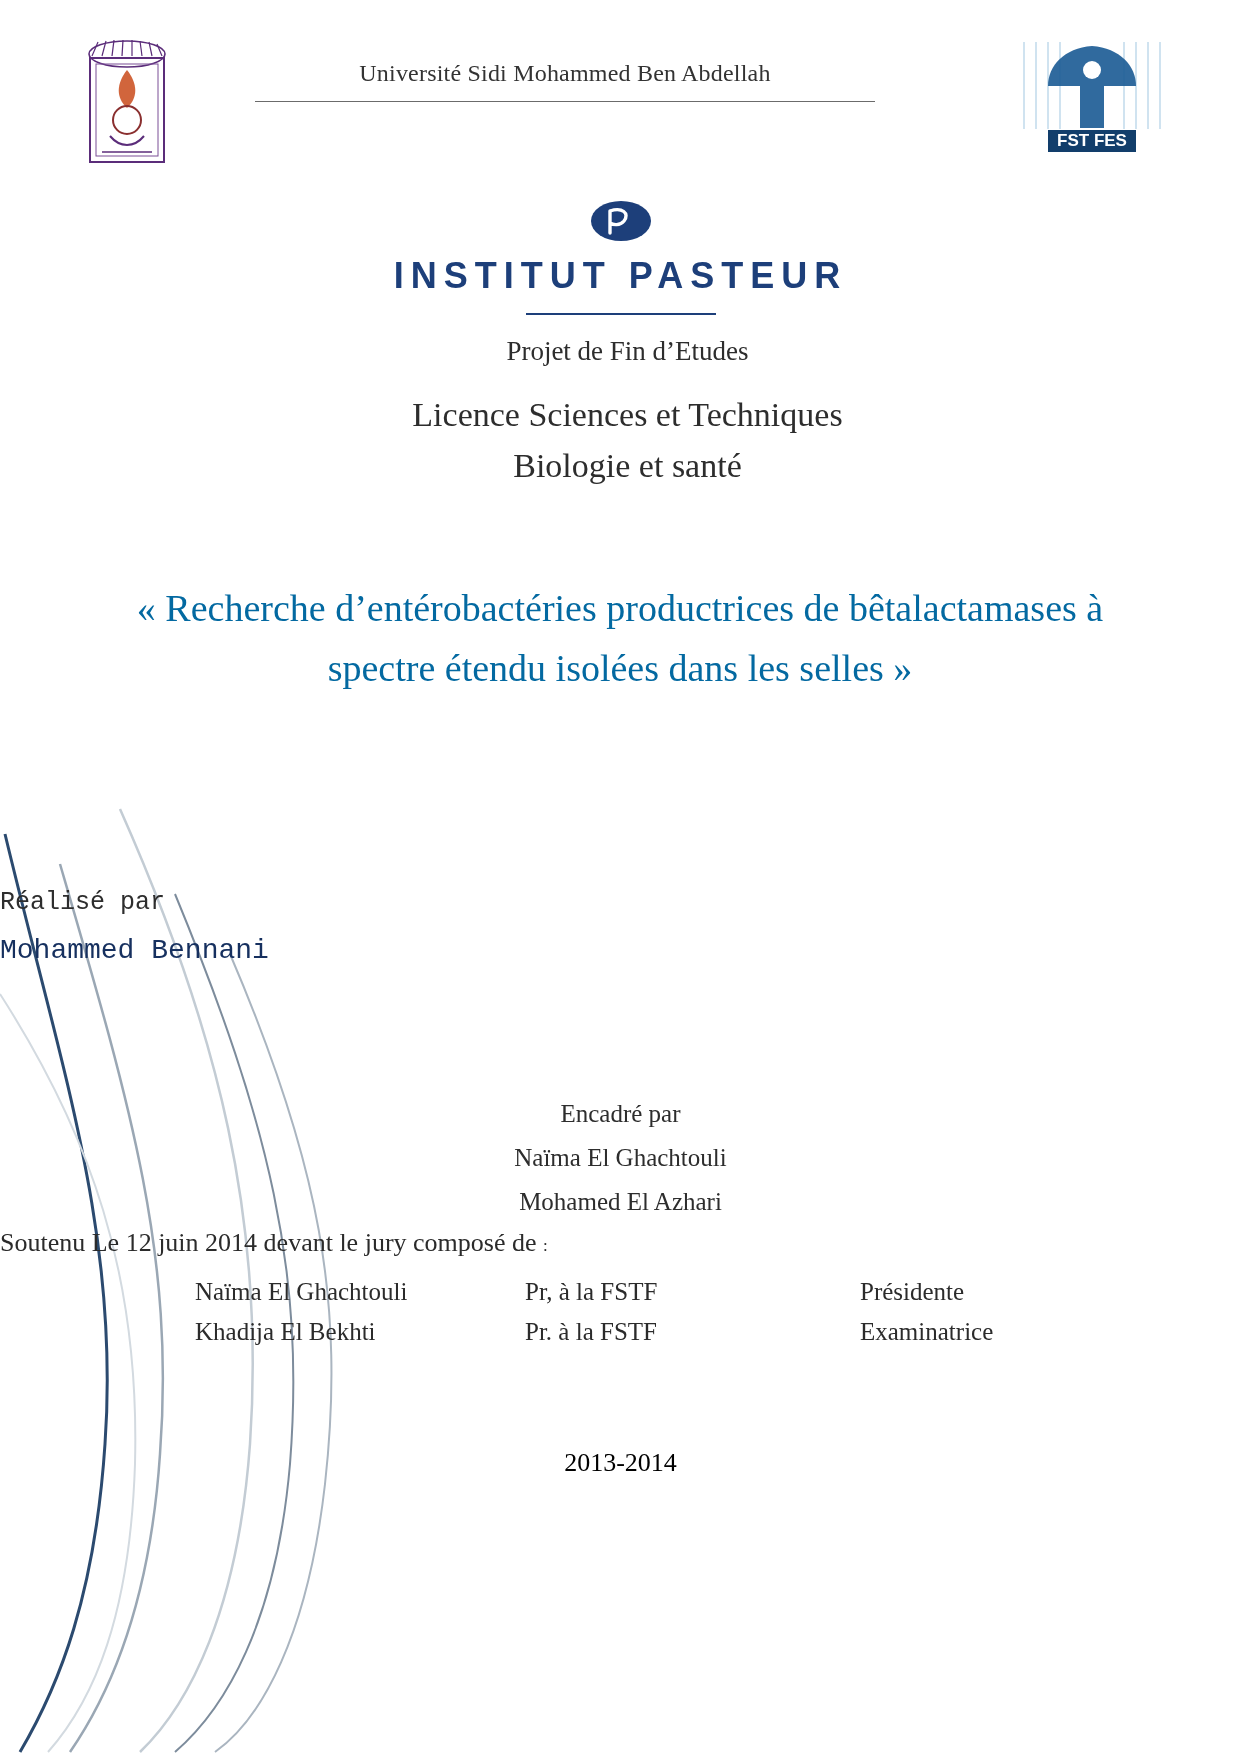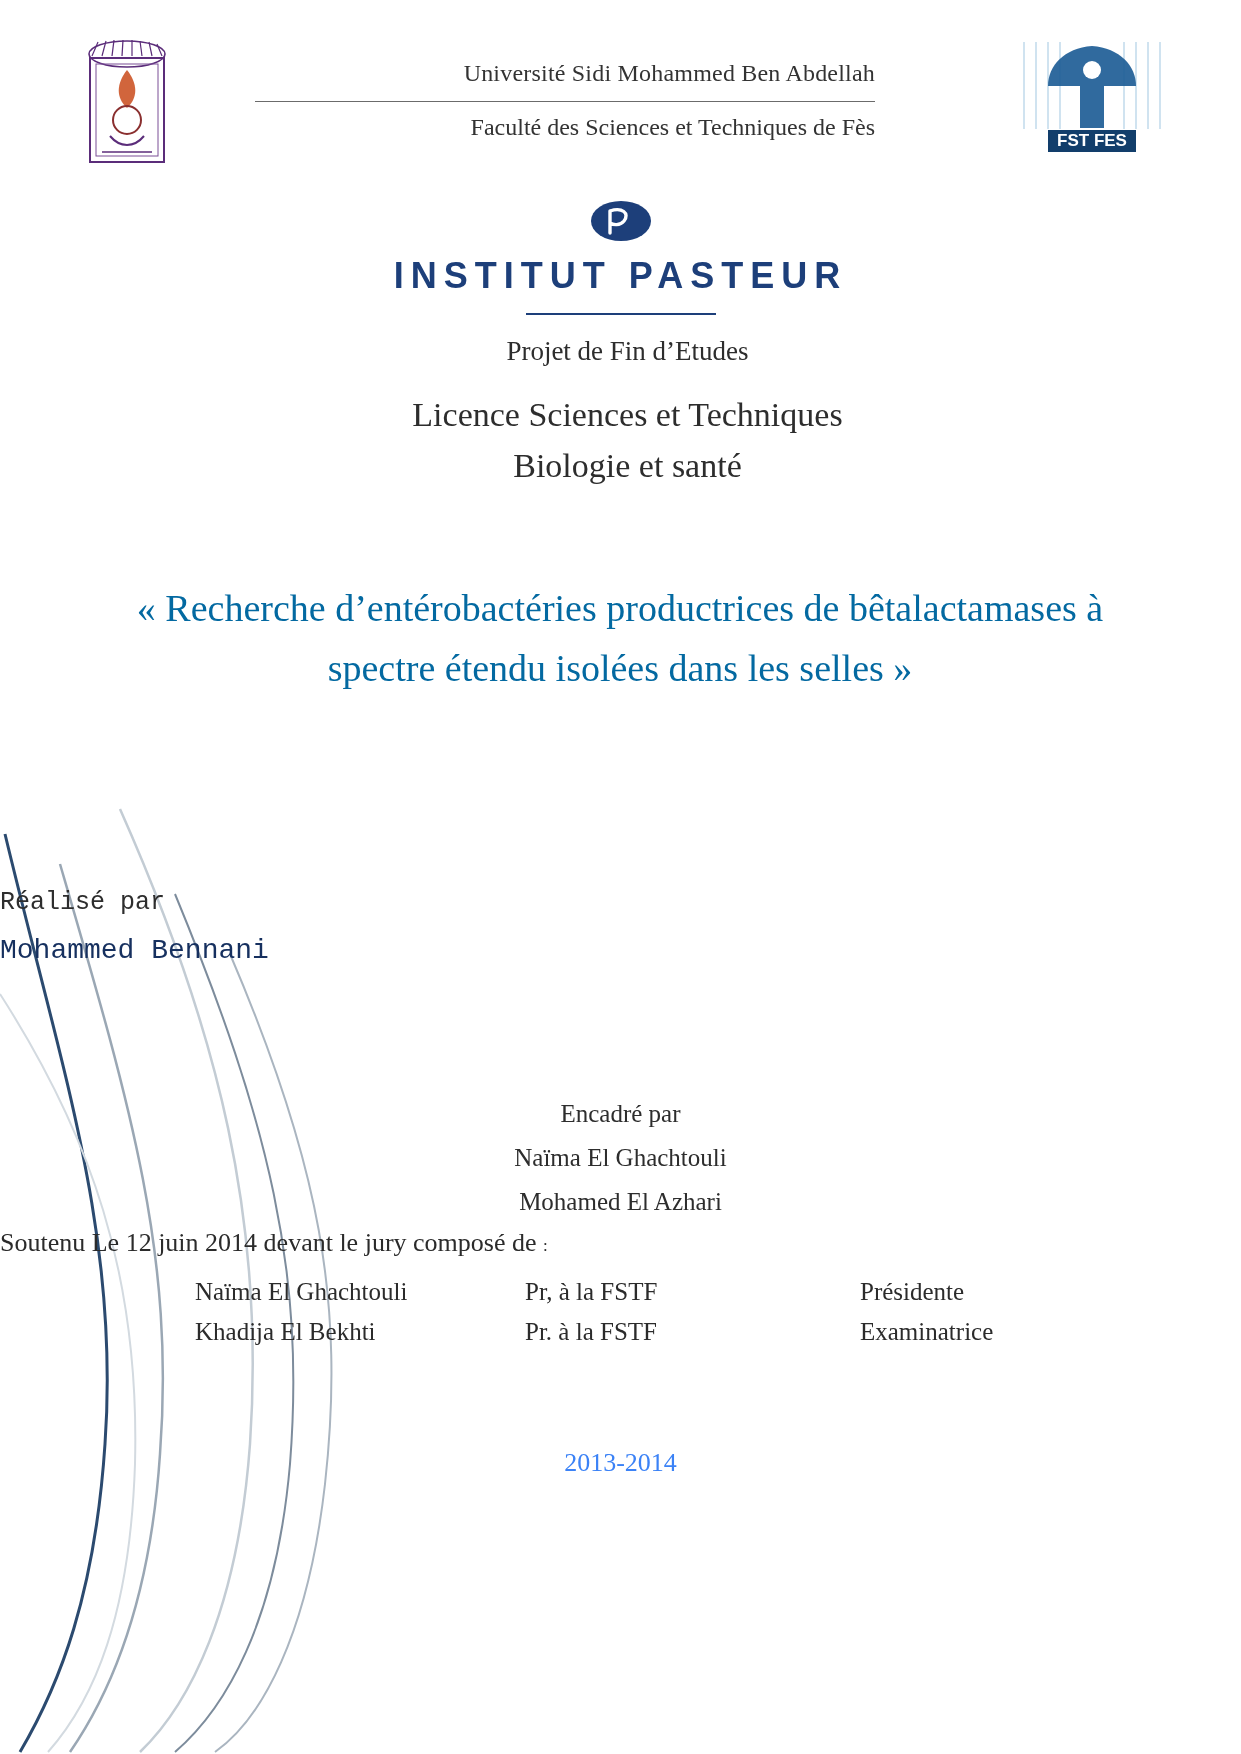--- a/index.html
+++ b/index.html
@@ -50,21 +50,21 @@
     right: 72px;
     top: 6px;
     width: 155px;
     height: 130px;
   }
   .header-text {
     position: absolute;
     left: 255px;
     top: 32px;
     width: 620px;
-    text-align: right;
+    text-align: center;
   }
   .header-line1 {
     font-size: 24px;
     color: #333333;
     letter-spacing: 0.2px;
   }
   .header-rule {
     height: 1px;
     background: #6b6b6b;
     margin: 14px 0 12px 0;
@@ -200,21 +200,21 @@
   .jury-c3 { flex: 1; }
 
   
   .year {
     position: absolute;
     top: 1448px;
     left: 0;
     width: 100%;
     text-align: center;
     font-size: 26px;
-    color: #3b82f6;
+    color: #000000;
   }
 </style>
 </head>
 <body>
 
 <div class="page">
 
   <svg class="swirl" viewBox="0 0 420 950" preserveAspectRatio="none">
     <path d="M5 30 C 60 260, 120 430, 105 640 C 95 790, 60 880, 20 948" fill="none" stroke="#2b4a6f" stroke-width="3"></path>
     <path d="M60 60 C 130 300, 175 450, 160 650 C 150 800, 110 890, 70 948" fill="none" stroke="#9aa7b4" stroke-width="2.5"></path>
@@ -242,21 +242,20 @@
       <rect x="24" y="28" width="62" height="92" fill="none" stroke="#7a4f96" stroke-width="1"></rect>
       <path d="M55 34 C 44 48, 44 62, 55 72 C 66 62, 66 48, 55 34 Z" fill="#c94a1a" opacity="0.85"></path>
       <circle cx="55" cy="84" r="14" fill="none" stroke="#8a2f2f" stroke-width="2"></circle>
       <path d="M38 100 C 48 112, 62 112, 72 100" fill="none" stroke="#5b2d7a" stroke-width="2"></path>
       <line x1="30" y1="116" x2="80" y2="116" stroke="#5b2d7a" stroke-width="1.5"></line>
     </svg>
 
     <div class="header-text">
       <div class="header-line1">Université Sidi Mohammed Ben Abdellah</div>
       <div class="header-rule"></div>
-      <div class="header-line2">Faculté des Sciences et Techniques de Fès</div>
     </div>
 
     <svg class="fst-logo" viewBox="0 0 155 130">
       <rect x="2" y="2" width="151" height="126" fill="#ffffff"></rect>
       <g stroke="#bcd7ea" stroke-width="1.4">
         <line x1="10" y1="8" x2="10" y2="95"></line>
           <line x1="22" y1="8" x2="22" y2="95"></line>
         <line x1="34" y1="8" x2="34" y2="95"></line>
           <line x1="46" y1="8" x2="46" y2="95"></line>
         <line x1="110" y1="8" x2="110" y2="95"></line>

